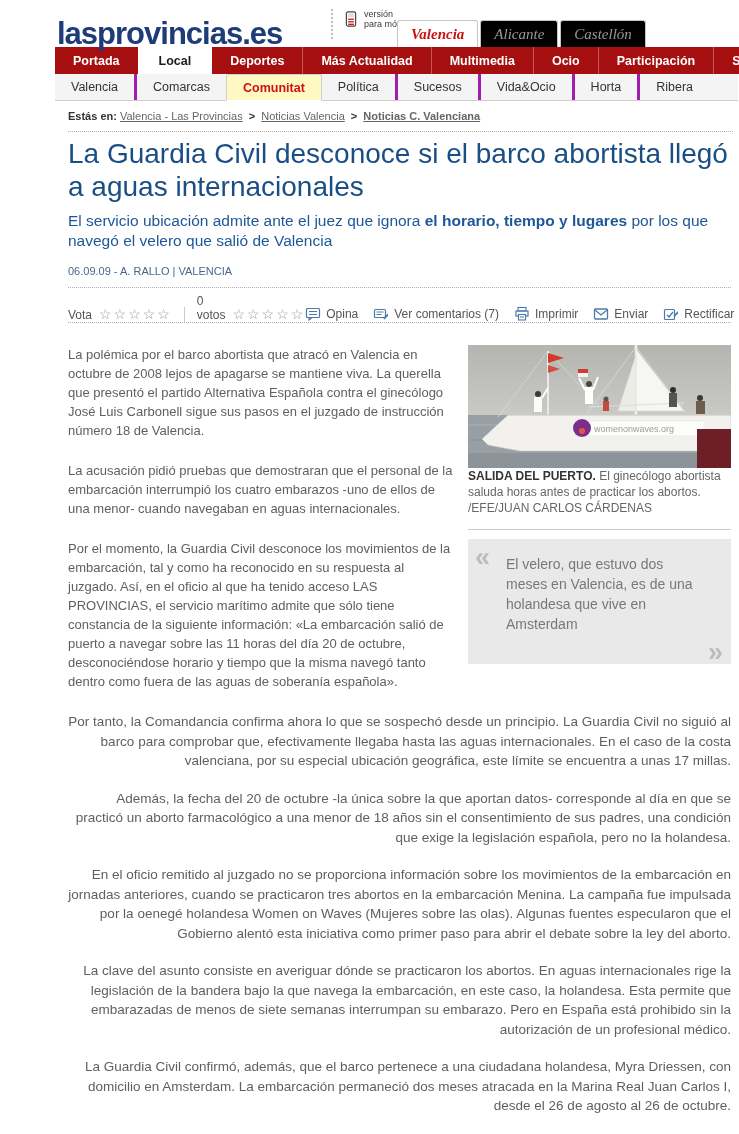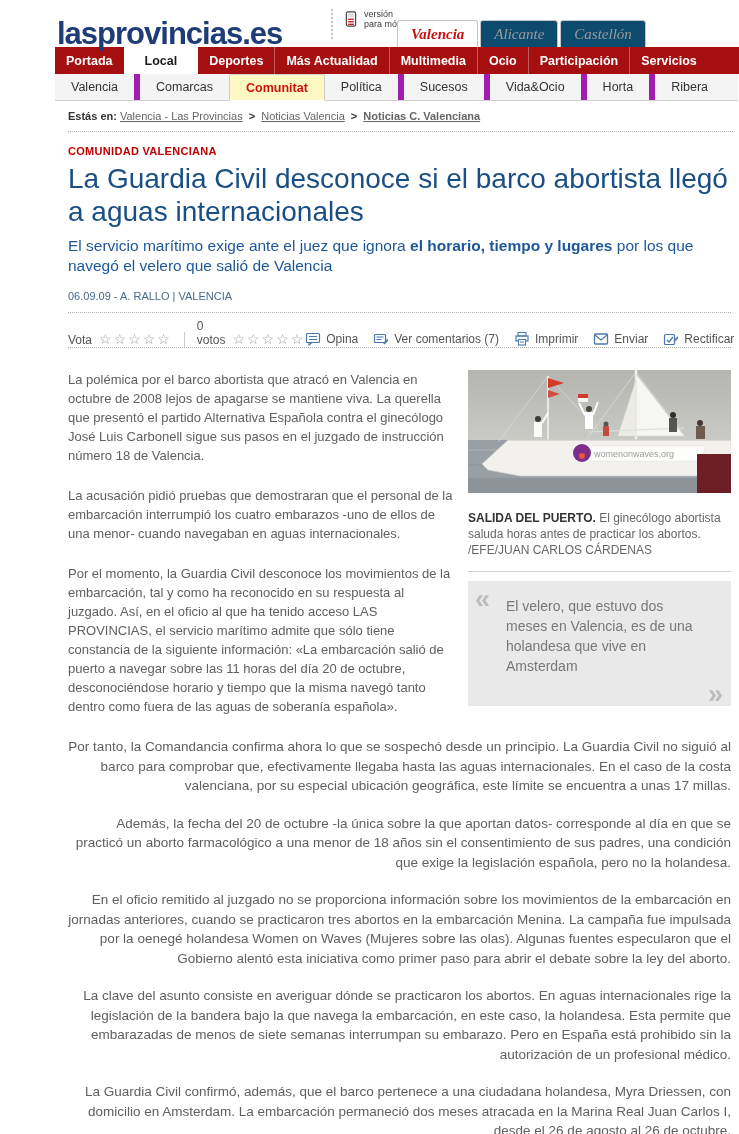--- a/index.html
+++ b/index.html
@@ -18,46 +18,46 @@
     color:var(--brand-navy,#1e3c78); cursor:pointer;
   }
   .hdr-sep { position:absolute; left:276px; top:9px; height:30px; border-left:2px dotted #c0c0c0; }
   .mobile { position:absolute; left:288px; top:9px; display:flex; gap:5px; align-items:center; cursor:pointer; }
   .mobile-text { font-size:9px; line-height:10px; color:#3a3a3a; }
   .region-tabs { position:absolute; left:342px; bottom:0; display:flex; align-items:flex-end; }
   .rtab {
     font-family:"Liberation Serif", serif; font-style:italic; font-size:15px;
     padding:5px 13px 4px; margin-right:2px;
     border:1px solid #c6c6c6; border-bottom:none; border-radius:3px 3px 0 0;
-    background:#0c4a6e; color:#999; cursor:pointer;
+    background:#000000; color:#999; cursor:pointer;
   }
   .rtab.active { background:#fff; color:var(--active-tab-red,#cc1111); font-weight:bold; }
 
   
   .mainnav {
     margin-left:55px; width:684px; height:27px;
     background:var(--nav-red,#a50f0f); display:flex; align-items:stretch; overflow:hidden;
   }
   .mn-item {
     color:#fff; font-size:12.5px; font-weight:bold; white-space:nowrap;
-    padding:0 11px; display:flex; align-items:center;
+    padding:0 18px; display:flex; align-items:center;
     border-left:1px solid rgba(255,255,255,.3); cursor:pointer;
   }
   .mn-item:first-child { border-left:none; }
   .mn-item.active { background:#fff; color:#1c1c1c; border-left:none; padding:0 21px; }
   .mn-item.active + .mn-item { border-left:none; }
 
   
   .subnav {
     margin-left:55px; width:683px; height:27px; background:#f4f4f4;
     border-bottom:1px solid #cfcfcf; display:flex; font-size:12.5px; color:#333;
   }
   .sn-item {
     padding:0 16px; display:flex; align-items:center; white-space:nowrap;
-    border-left:6px solid #a21caf; cursor:pointer;
+    border-left:3px solid #a21caf; cursor:pointer;
   }
   .sn-item:first-child { border-left:none; }
   .sn-item.active {
     background:#fef9c3; border:1px solid #cfcfcf; border-bottom:1px solid #fff;
     margin-bottom:-1px; color:var(--active-tab-red,#cc1111); font-weight:bold;
     border-radius:2px 2px 0 0;
   }
   .sn-item.active + .sn-item { border-left:none; }
 
   
@@ -86,21 +86,21 @@
   .vote-div { border-left:1px solid #ccc; height:15px; margin:0 12px; }
   .actions { margin-left:auto; display:flex; gap:15px; align-items:center; }
   .action { display:flex; gap:5px; align-items:center; color:#555; font-size:12px; white-space:nowrap; cursor:pointer; }
   .aicon { width:16px; height:16px; flex:none; }
 
   
   .article-grid { display:grid; grid-template-columns:1fr 263px; column-gap:14px; margin-top:22px; }
   .col-text p { margin:0 0 21px; font-size:13px; line-height:19px; color:var(--body-gray,#606060); }
   figure { margin:0; }
   .photo-svg { width:263px; height:123px; display:block; }
-  figcaption { margin-top:17px; font-size:12px; line-height:16px; color:#666; }
+  figcaption { margin-top:0; font-size:12px; line-height:16px; color:#666; }
   figcaption b { color:#333; }
   .media-sep { border-top:1px solid #ccc; margin-top:13px; }
   .quote {
     position:relative; background:#e9e9e9; margin:9px 0 0;
     padding:15px 28px 30px 38px; font-size:14px; line-height:20px; color:#787878;
   }
   .quote p { margin:0; }
   .q-open  { position:absolute; left:7px;  top:8px;    font-size:27px; font-weight:bold; color:#bcbcbc; }
   .q-close { position:absolute; right:8px; bottom:2px; font-size:27px; font-weight:bold; color:#bcbcbc; }
   .full-paras { margin-top:0; }
@@ -160,23 +160,22 @@
   <div class="breadcrumb">
     <span class="bc-prefix">Estás en:</span>
     <a class="bc-link">Valencia - Las Provincias</a>
     <span class="bc-sep">&gt;</span>
     <a class="bc-link">Noticias Valencia</a>
     <span class="bc-sep">&gt;</span>
     <a class="bc-link last">Noticias C. Valenciana</a>
   </div>
 
   <div class="content">
-    <div class="kicker">COMUNIDAD VALENCIANA</div>
     <h1 class="title">La Guardia Civil desconoce si el barco abortista llegó a aguas internacionales</h1>
-    <h2 class="subtitle"><span>El servicio marítimo exige ante el juez que ignora</span> <b>el horario, tiempo y lugares</b> <span>por los que navegó el velero que salió de Valencia</span></h2>
+    <h2 class="subtitle"><span>El servicio ubicación admite ante el juez que ignora</span> <b>el horario, tiempo y lugares</b> <span>por los que navegó el velero que salió de Valencia</span></h2>
     <div class="byline">06.09.09 - A. RALLO | VALENCIA</div>
 
     <div class="dotted d1"></div>
 
     <div class="vote-row">
       <span>Vota</span>
       <span class="stars">☆☆☆☆☆</span>
       <span class="vote-div"></span>
       <span>0 votos</span>
       <span class="stars">☆☆☆☆☆</span>

